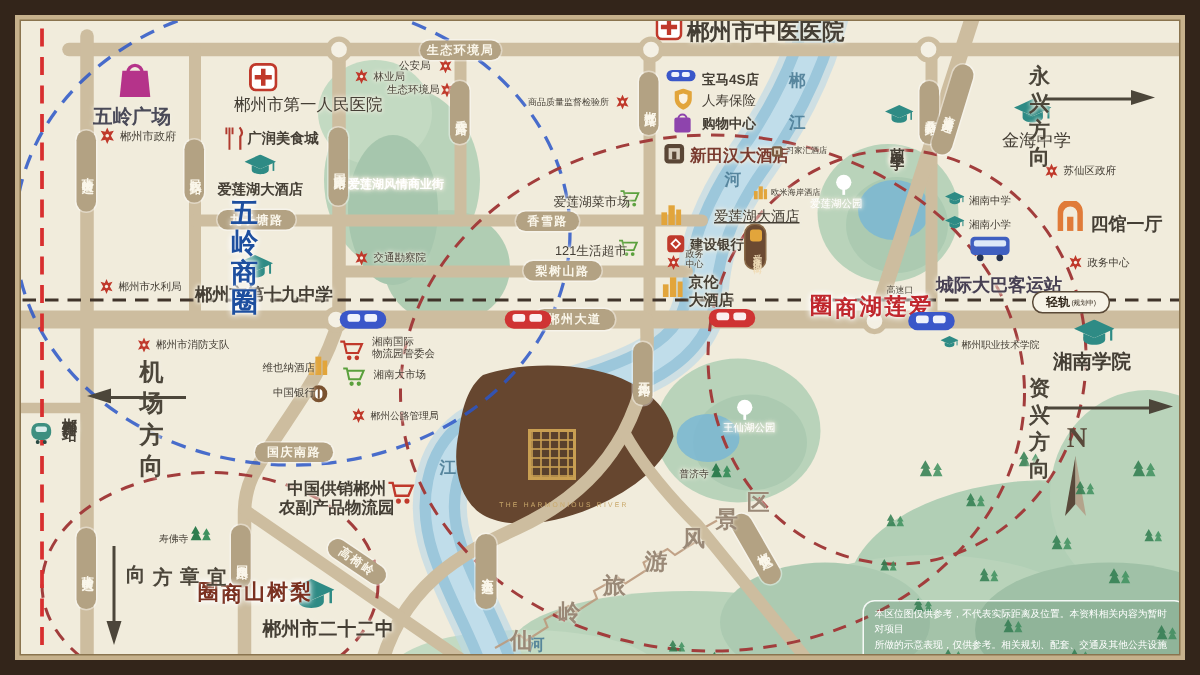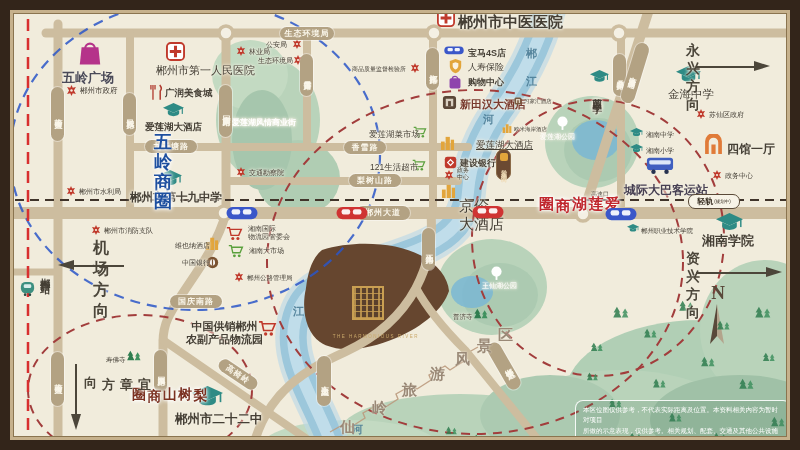--- a/index.html
+++ b/index.html
@@ -496,21 +496,21 @@
           </div>
         </div>
         <div class="poi">
           <div class="poi-icon" style="left: 441px; top: 183px; width: 15px;">
             <svg viewBox="0 0 16 16">
               <rect x="1" y="7" width="4" height="9" fill="#e2a53b"></rect>
               <rect x="6" y="2" width="4.5" height="14" fill="#e2a53b"></rect>
               <rect x="11.5" y="5" width="3.5" height="11" fill="#e2a53b"></rect>
             </svg>
           </div>
-          <div class="poi-label" style="left: 459px; top: 197px; font-size: 15px; font-weight: 400;">
+          <div class="poi-label" style="left: 459px; top: 183px; font-size: 10px; font-weight: 700;">
             <div>京伦</div>
             <div>大酒店</div>
           </div>
         </div>
         <div class="poi">
           <div class="poi-label vert banner" style="left: 496px; top: 149px; font-size: 6px; color: rgb(240, 221, 184);">
             <div>爱莲湖风情商业街</div>
           </div>
         </div>
         <div class="poi">

